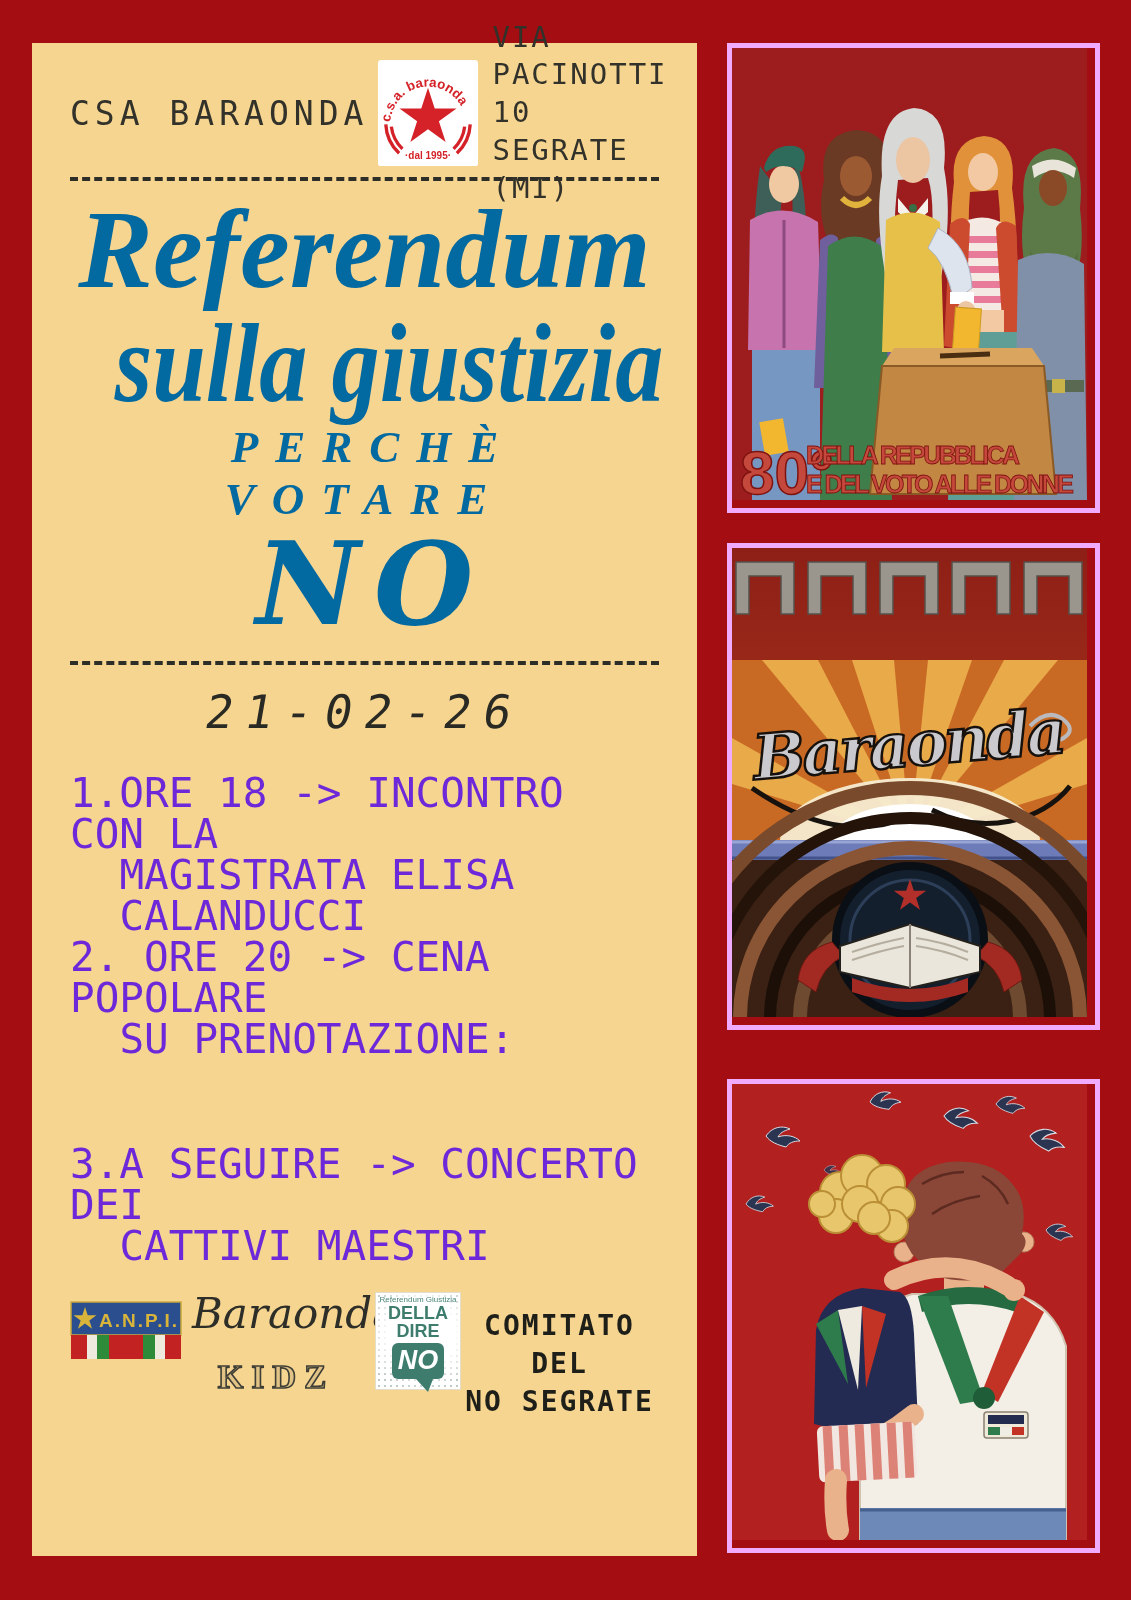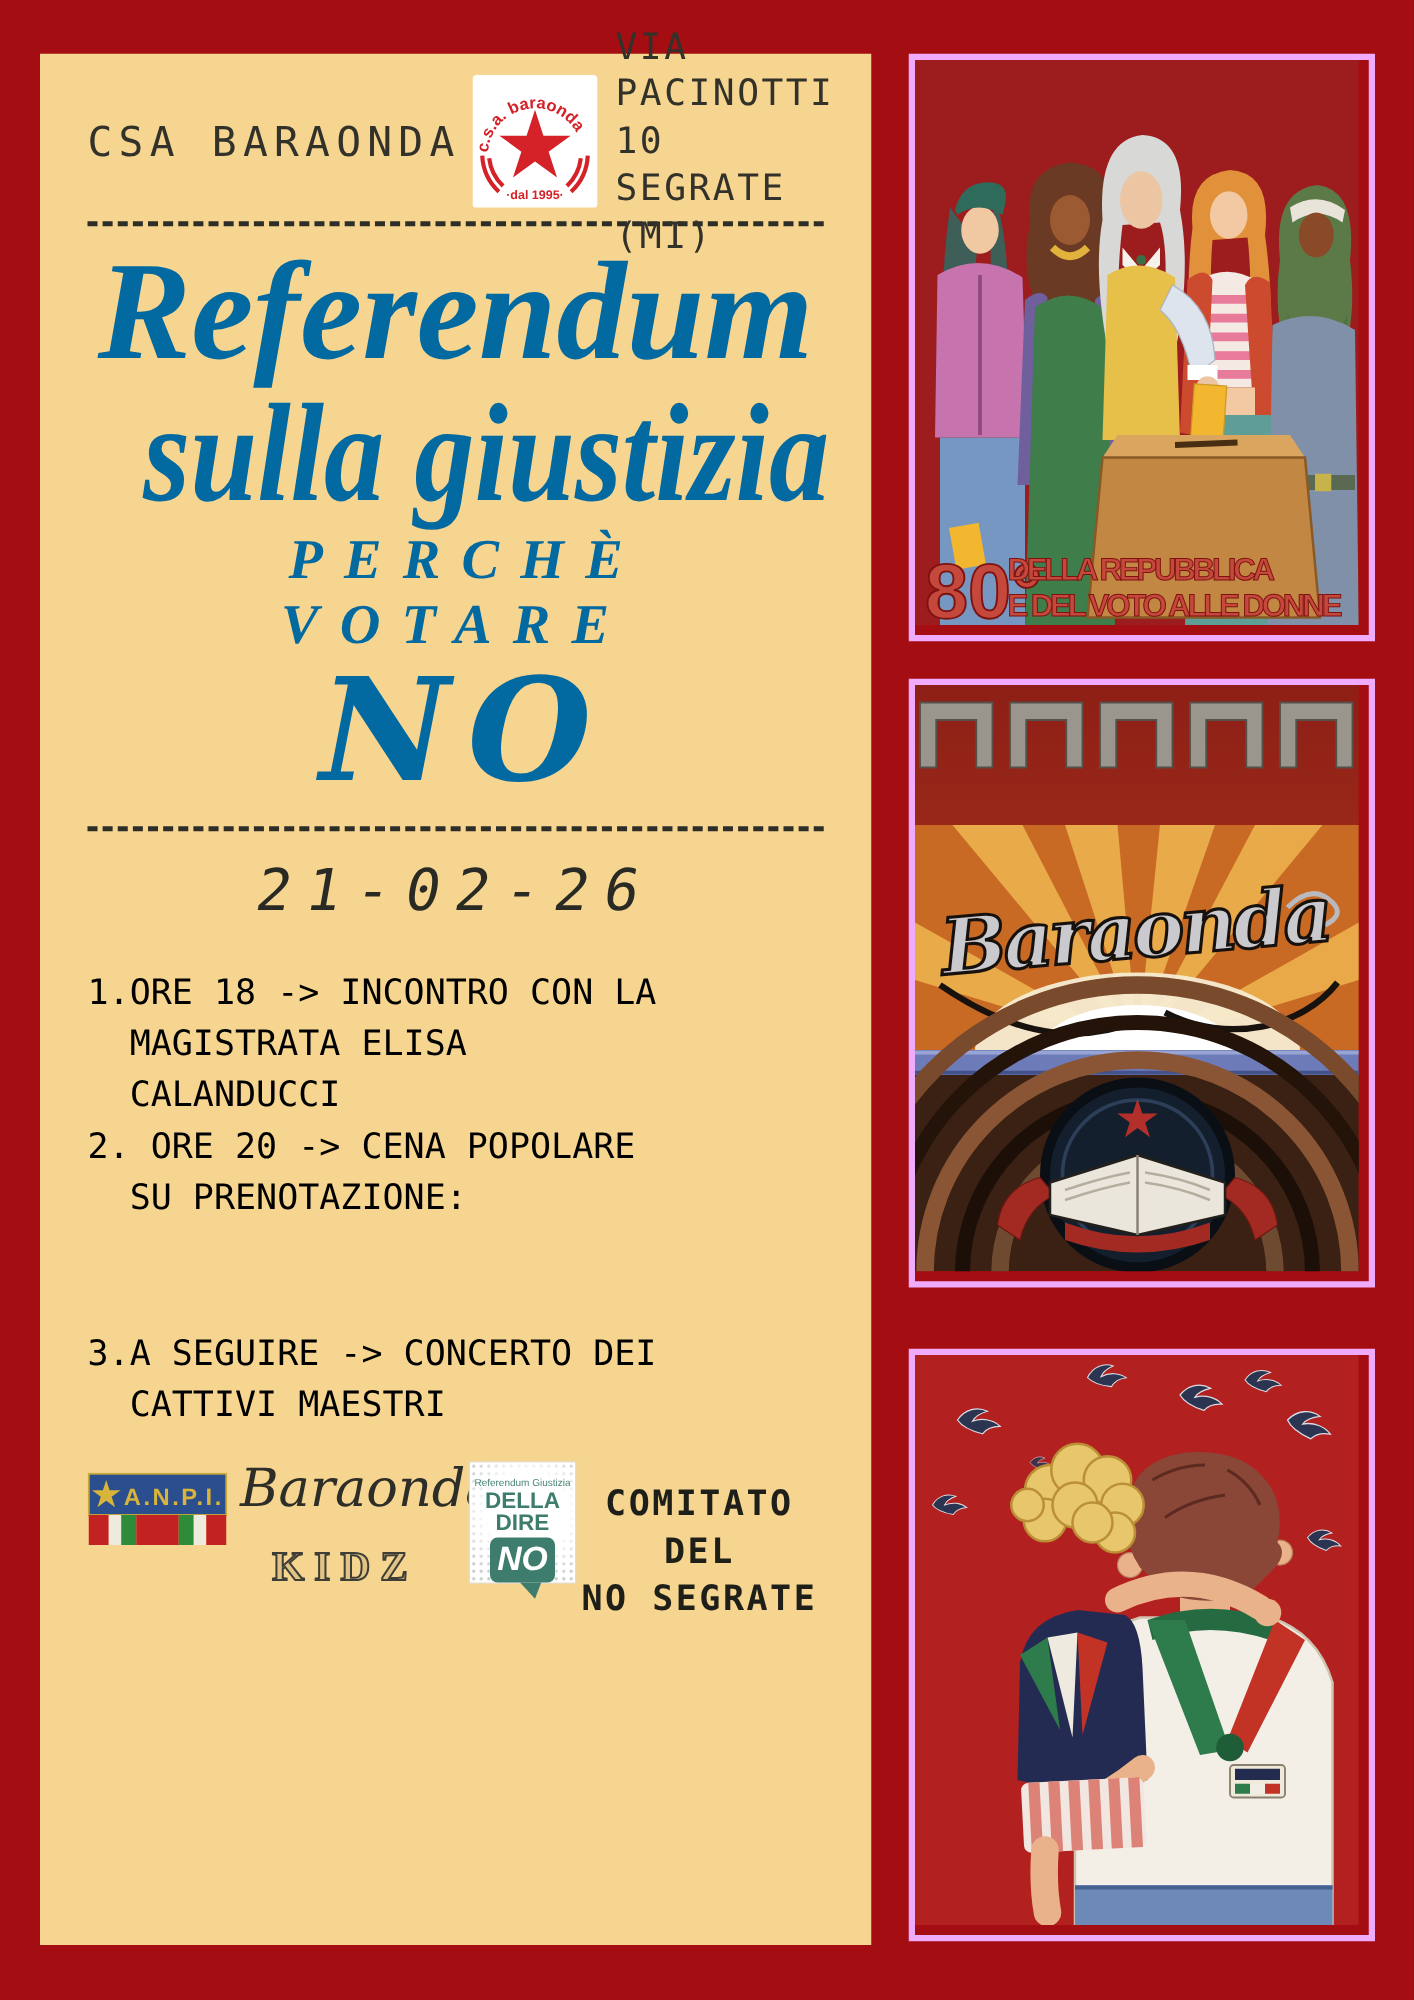--- a/index.html
+++ b/index.html
@@ -18,38 +18,38 @@
   .t1{font-family:"Liberation Serif",serif;font-weight:bold;font-size:112px;line-height:1.0;display:block;}
   .t2{font-family:"Liberation Serif",serif;font-weight:bold;font-size:112px;line-height:1.04;display:inline-block;
       transform:scaleX(0.86);transform-origin:50% 50%;white-space:nowrap;}
   .subtitle{font-family:"Liberation Serif",serif;font-weight:bold;font-size:45px;letter-spacing:17px;
             text-indent:17px;margin-top:0;}
   .big-no{font-family:"DejaVu Serif",serif;font-weight:bold;font-size:114px;line-height:1.05;
           letter-spacing:14px;text-indent:14px;}
   .dv2{margin-top:16px;}
   .date{ text-align:center;font-size:46px;letter-spacing:12px;margin:20px 0 34px;
          transform:skewX(-10deg);color:#2a2a24;}
-  .list{font-size:28px;line-height:41px;color:#000000;}
+  .list{font-size:41px;line-height:41px;color:#6d28d9;}
   .item{white-space:pre-wrap;}
   .sp40{height:40px;} .sp44{height:44px;}
   .email{white-space:pre;}
   .extra{text-align:center;white-space:pre-line;font-size:32px;line-height:44px;margin-top:36px;color:#3a3a32;}
   
   .footer-row{display:flex;align-items:flex-start;margin-top:26px;}
   .anpi{width:112px;flex:none;margin-top:8px;}
   .kidz-stack{flex:none;width:160px;text-align:center;margin-left:10px;}
   .baraonda-script{font-family:"DejaVu Serif",serif;font-style:italic;font-size:42px;color:#2e2e29;line-height:1.0;}
   .kidz{font-family:"Liberation Serif",serif;font-weight:bold;font-size:33px;letter-spacing:8px;text-indent:8px;
         color:rgba(62,62,54,0.12);-webkit-text-stroke:1.6px #3e3e36;margin-top:24px;}
   .badge{flex:none;width:84px;height:96px;margin-left:24px;position:relative;text-align:center;
          background:
            radial-gradient(ellipse 70% 60% at 55% 42%, #ffffff 55%, rgba(255,255,255,0)),
            radial-gradient(#bfcac6 1.1px, transparent 1.3px);
          background-size:100% 100%,6px 6px;background-color:#fff;box-shadow:0 0 0 1px #e4ddcc;}
-  .badge-top{font-family:"Liberation Sans",sans-serif;font-size:8px;color:#4a8578;padding-top:12px;}
+  .badge-top{font-family:"Liberation Sans",sans-serif;font-size:8px;color:#4a8578;padding-top:2px;}
   .badge-word{font-family:"Liberation Sans",sans-serif;font-weight:bold;font-size:18px;line-height:1.0;
               color:#3e7d6e;letter-spacing:0px;}
   .badge-no{width:52px;height:36px;background:#3e7d6e;border-radius:6px;margin:3px auto 0;
             font-family:"Liberation Sans",sans-serif;font-weight:bold;font-style:italic;font-size:27px;
             color:#fff;line-height:34px;}
   .badge-tail{width:0;height:0;border-left:12px solid transparent;border-right:5px solid transparent;
               border-top:13px solid #3e7d6e;margin-left:40px;}
   .comitato{flex:1;font-weight:bold;font-size:28px;line-height:1.35;letter-spacing:2px;text-align:center;
             white-space:pre-line;margin-top:14px;color:#1f1f1a;}
   

